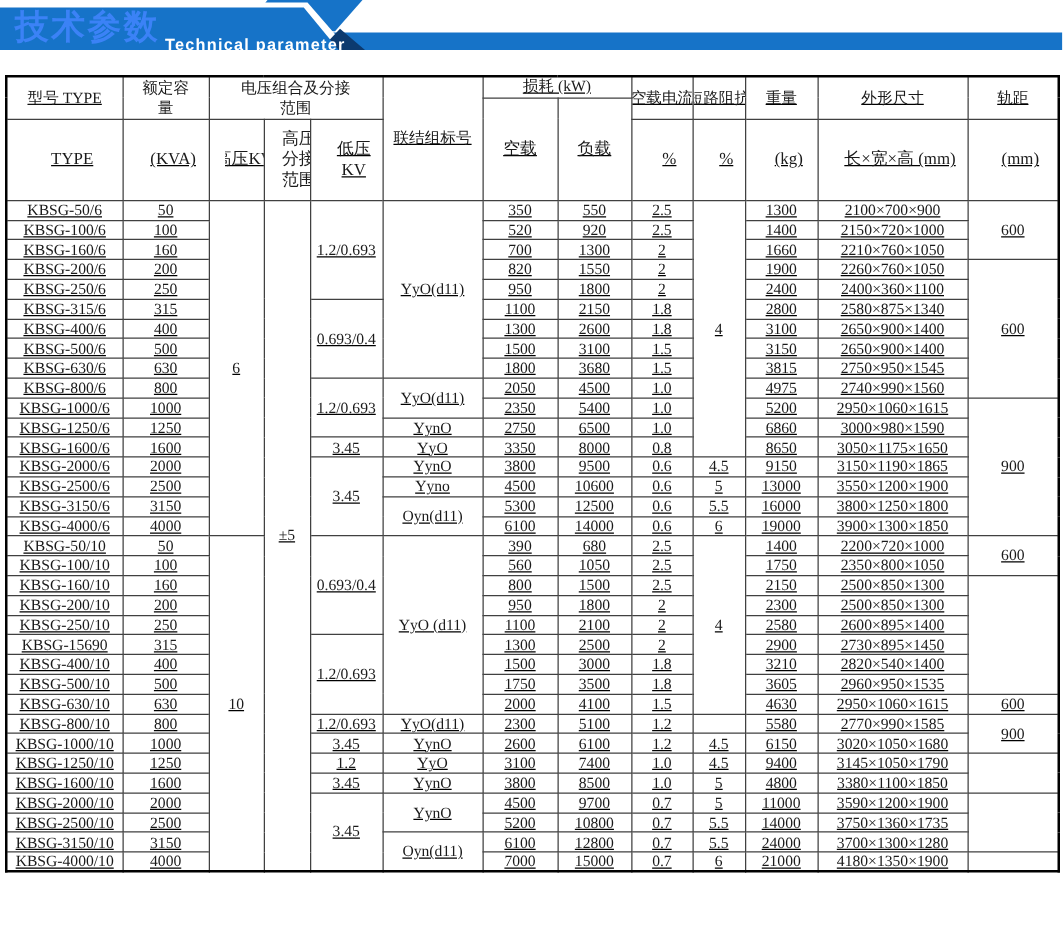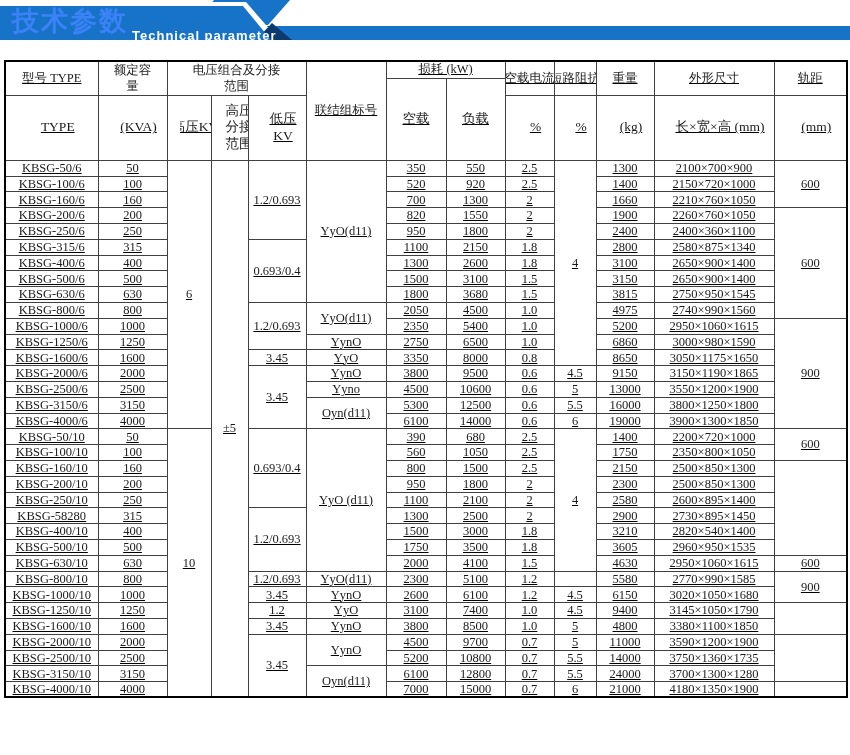--- a/index.html
+++ b/index.html
@@ -314,21 +314,21 @@
         <tr>
           <td>KBSG-250/10</td>
           <td>250</td>
           <td>1100</td>
           <td>2100</td>
           <td>2</td>
           <td>2580</td>
           <td>2600×895×1400</td>
         </tr>
         <tr>
-          <td>KBSG-58280</td>
+          <td>KBSG-15690</td>
           <td>315</td>
           <td rowspan="4">1.2/0.693</td>
           <td>1300</td>
           <td>2500</td>
           <td>2</td>
           <td>2900</td>
           <td>2730×895×1450</td>
         </tr>
         <tr>
           <td>KBSG-400/10</td>

